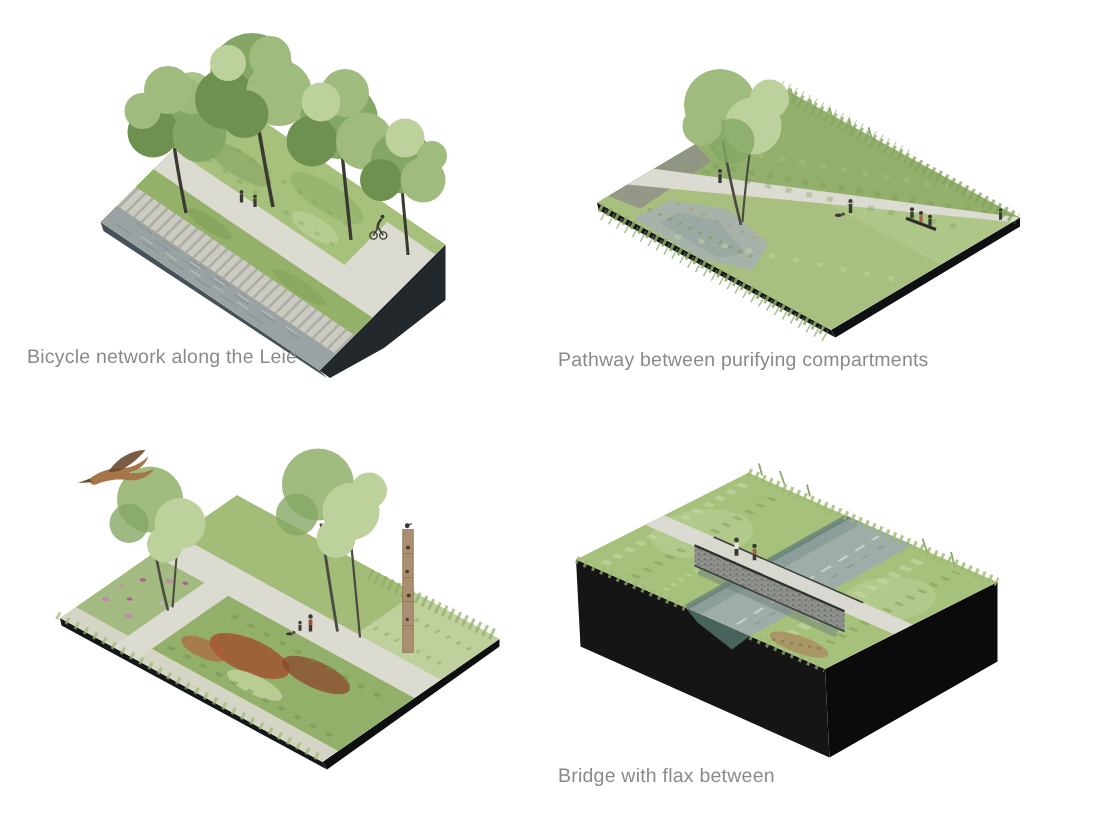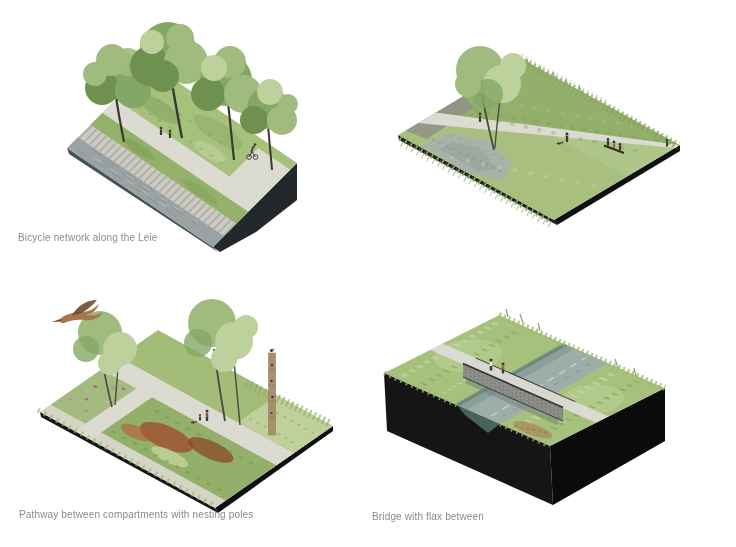--- a/index.html
+++ b/index.html
@@ -4,21 +4,21 @@
 <style>
   html,body{margin:0;padding:0;background:#fff;}
   .sheet{position:relative;width:736px;height:547px;background:var(--paper,#fff);
          font-family:"Liberation Sans",sans-serif;overflow:hidden;}
   figure.quad{position:absolute;margin:0;padding:0;}
   #f1{left:0;top:0;width:368px;height:273px}
   #f2{left:368px;top:0;width:368px;height:273px}
   #f3{left:0;top:273px;width:368px;height:274px}
   #f4{left:368px;top:273px;width:368px;height:274px}
   figure.quad svg{display:block;width:100%;height:100%}
-  .cap{position:absolute;font-size:10px;line-height:10px;color:var(--caption_text,#8a8a8a);
+  .cap{position:absolute;font-size:13px;line-height:10px;color:var(--caption_text,#8a8a8a);
        letter-spacing:.15px;white-space:nowrap}
   #f1 .cap{left:18px;top:233px}
   #f2 .cap{left:4px;top:235px}
   #f3 .cap{left:19px;top:237px}
   #f4 .cap{left:4px;top:239px}
   
   .t1{fill:var(--tree_dark)}.t2{fill:var(--tree_mid)}.t3{fill:var(--tree_light)}.t4{fill:var(--tree_pale)}
   .g{fill:var(--grass)}.gl{fill:var(--grass_light)}.gd{fill:var(--grass_dark)}
   .pa{fill:var(--path)}.st{fill:var(--steps)}
   .wg{fill:var(--water_gray)}.wr{fill:var(--water_river)}.wt{fill:var(--water_teal)}
@@ -200,20 +200,21 @@
         <circle class="fig" cx="246" cy="142" r="1.4"></circle>
           <path d="M246,143.5 v4.5" stroke="#b05a4a" stroke-width="2.2" fill="none"></path>
         <circle class="fig" cx="252" cy="144.5" r="1.4"></circle>
           <path class="figs" d="M252,146 v4.5" stroke-width="2.2" fill="none"></path>
       </g>
       <g>
         <circle class="fig" cx="299" cy="140" r="1.2"></circle>
         <path class="figs" d="M299,141.5 v5" stroke-width="2" fill="none"></path>
       </g>
     </svg>
+    <figcaption class="cap">Pathway between purifying compartments</figcaption>
   </figure>
 
   <figure class="quad" id="f3">
     <svg viewBox="0 0 368 274">
       <defs>
           <clipPath id="cp3">
             <rect x="0" y="0" width="100" height="100"></rect>
           </clipPath>
         </defs>
 
@@ -302,21 +303,20 @@
       <g>
         <circle class="fig" cx="207" cy="138" r="1.5"></circle>
         <path d="M207,140 v3.5" stroke="#a04a30" stroke-width="2.5" fill="none"></path>
         <path class="figs" d="M207,143.5 v4.5" stroke-width="2.3" fill="none"></path>
         <circle class="fig" cx="200" cy="142" r="1.1"></circle>
         <path class="figs" d="M200,143.5 v4" stroke-width="2" fill="none"></path>
         <ellipse class="fig" cx="193" cy="149.5" rx="2.2" ry="1"></ellipse>
         <circle class="fig" cx="196" cy="148.6" r="0.9"></circle>
       </g>
     </svg>
-    <figcaption class="cap">Pathway between compartments with nesting poles</figcaption>
   </figure>
 
   <figure class="quad" id="f4">
     <svg viewBox="0 0 368 274">
       <defs>
         <clipPath id="cp4">
             <rect x="0" y="0" width="100" height="100"></rect>
           </clipPath>
         <pattern id="st4" patternUnits="userSpaceOnUse" width="4.2" height="3.4">
           <circle cx="1.2" cy="1.2" r="0.9" fill="#5f625e" opacity="0.7"></circle>

